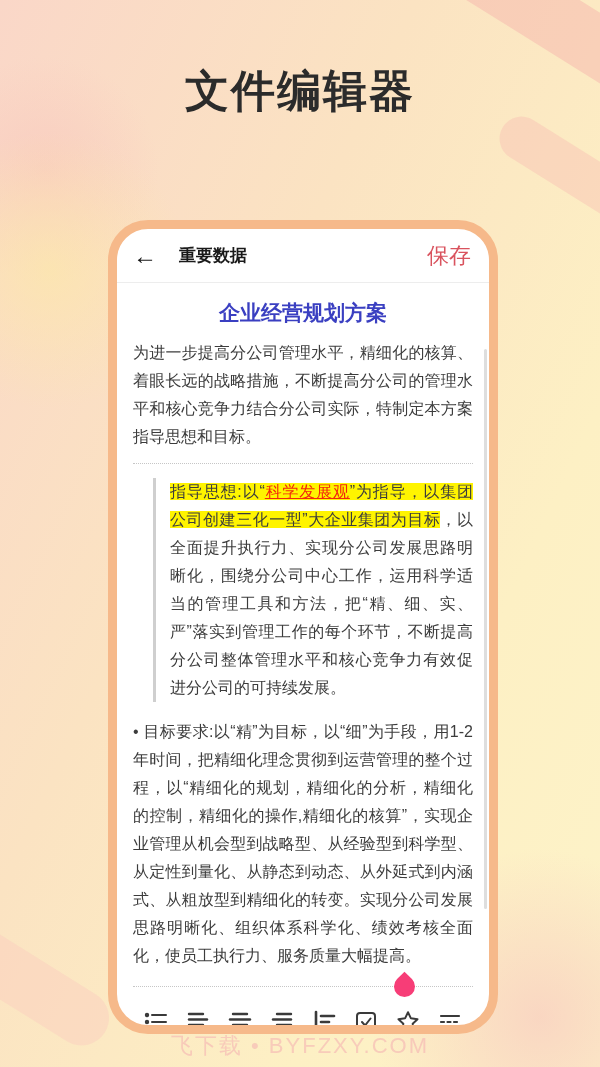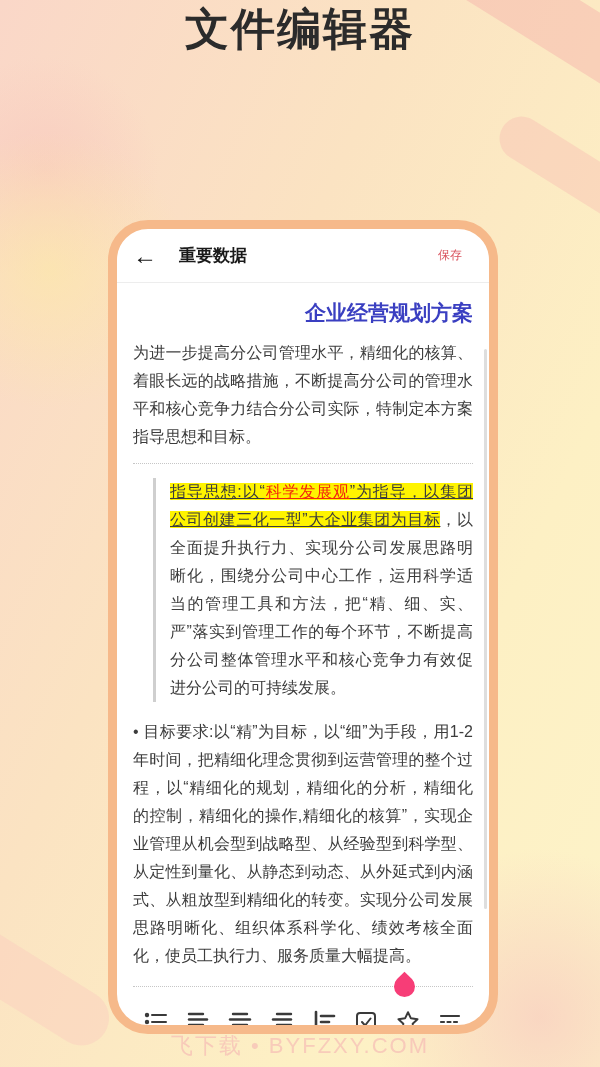--- a/index.html
+++ b/index.html
@@ -16,38 +16,38 @@
   .blob-yellow-circle { left:-90px; top:130px; width:280px; height:280px; border-radius:50%;
     background:radial-gradient(circle,rgba(252,232,170,.7),rgba(252,232,170,0) 70%); }
   .streak { position:absolute; border-radius:40px; background:rgba(246,185,175,.55); }
   .streak1 { width:230px; height:60px; right:-70px; top:-10px; transform:rotate(32deg); }
   .streak2 { width:170px; height:44px; right:-60px; top:150px; transform:rotate(32deg); background:rgba(246,185,175,.38); }
   .streak3 { width:200px; height:55px; left:-80px; bottom:60px; transform:rotate(32deg); background:rgba(250,205,190,.45); }
   .blob-br { right:-110px; bottom:-120px; width:340px; height:340px; border-radius:50%;
     background:radial-gradient(circle,rgba(247,196,190,.6),rgba(247,196,190,0) 70%); }
 
   .hero { position:relative; text-align:center; }
-  .hero-title { font-size:44px; font-weight:bold; color:#2b2b2b; letter-spacing:2px; }
+  .hero-title { padding-top:62px; font-size:44px; font-weight:bold; color:#2b2b2b; letter-spacing:2px; }
   .hero-sub { margin-top:32px; font-size:25px; color:#3a3a3a; letter-spacing:1px; }
 
   .phone-card { position:absolute; left:108px; top:220px; width:390px; height:814px;
     background:#fff; border:9px solid #f6b98a; border-radius:40px; overflow:hidden; }
 
   .nav { display:flex; align-items:center; height:54px; padding:0 16px; border-bottom:1px solid #ededed; }
   .nav-back { width:46px; font-size:24px; font-weight:bold; color:#111; cursor:pointer; }
   .nav-title { flex:1; text-align:left; font-size:17px; font-weight:bold; color:#1a1a1a; }
-  .nav-save { width:46px; text-align:center; font-size:12px; color:#d9535e; cursor:pointer; }
+  .nav-save { width:46px; text-align:left; font-size:22px; color:#d9535e; cursor:pointer; }
 
   .doc-body { position:relative; padding:6px 16px 0; }
-  .doc-title { margin:10px 0 12px; text-align:right; font-size:21px; font-weight:bold; color:#3a3fc1; }
+  .doc-title { margin:10px 0 12px; text-align:center; font-size:21px; font-weight:bold; color:#3a3fc1; }
   .para { font-size:16px; line-height:28px; color:#3c3c3c; text-align:justify; }
   .divider-dotted { border-top:1px dotted #c6c6c6; margin:12px 0; }
 
   .quote { border-left:3px solid #cfcfcf; margin:14px 0 16px 20px; padding-left:14px; }
-  mark { background:#fff400; color:#3c3c3c;text-decoration:underline; }
+  mark { background:#fff400; color:#3c3c3c; }
   .doc-link { color:#f2270c; text-decoration:underline; cursor:pointer; }
 
   .divider-handle { position:relative; border-top:1px dotted #c6c6c6; margin:16px 0 10px; }
   .handle { position:absolute; right:58px; top:-11px; width:21px; height:21px;
     background:#f73d77; border-radius:0 50% 50% 50%; transform:rotate(45deg); cursor:grab; }
 
   .scrollbar { position:absolute; right:2px; top:120px; width:3px; height:560px;
     background:#dedede; border-radius:2px; cursor:pointer; }
 
   .toolbar { padding:4px 0 0; }

